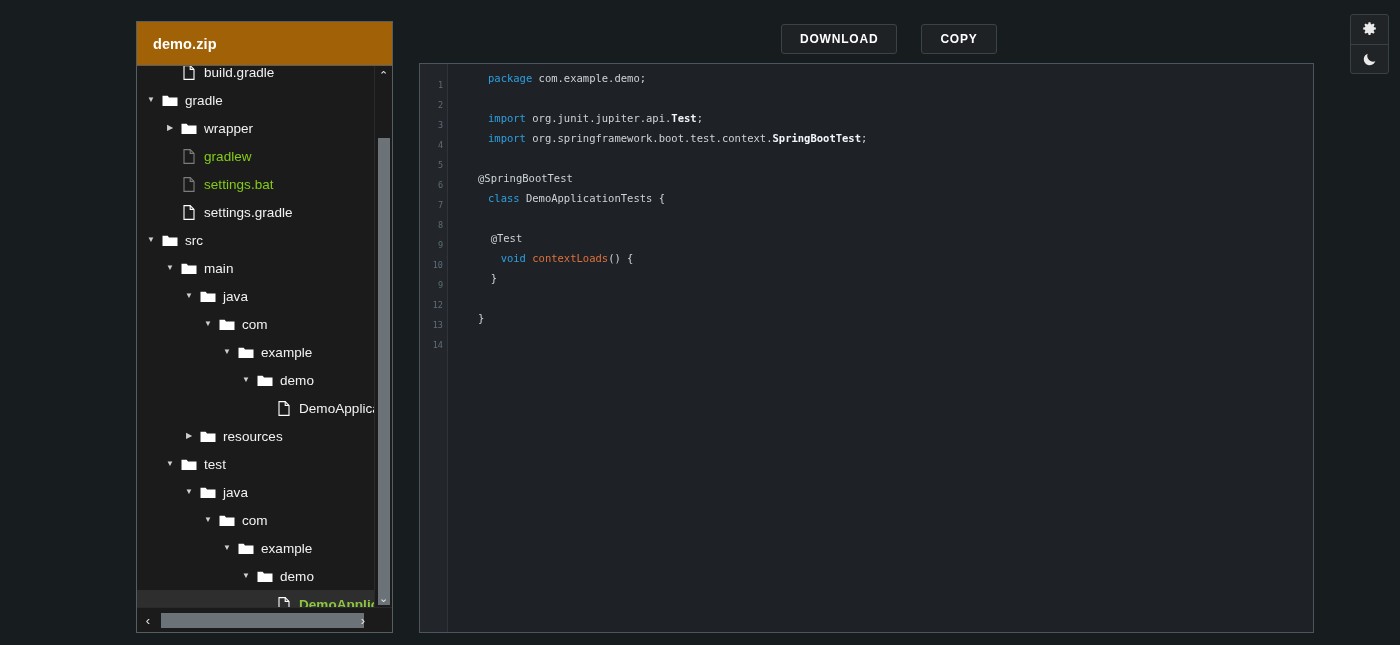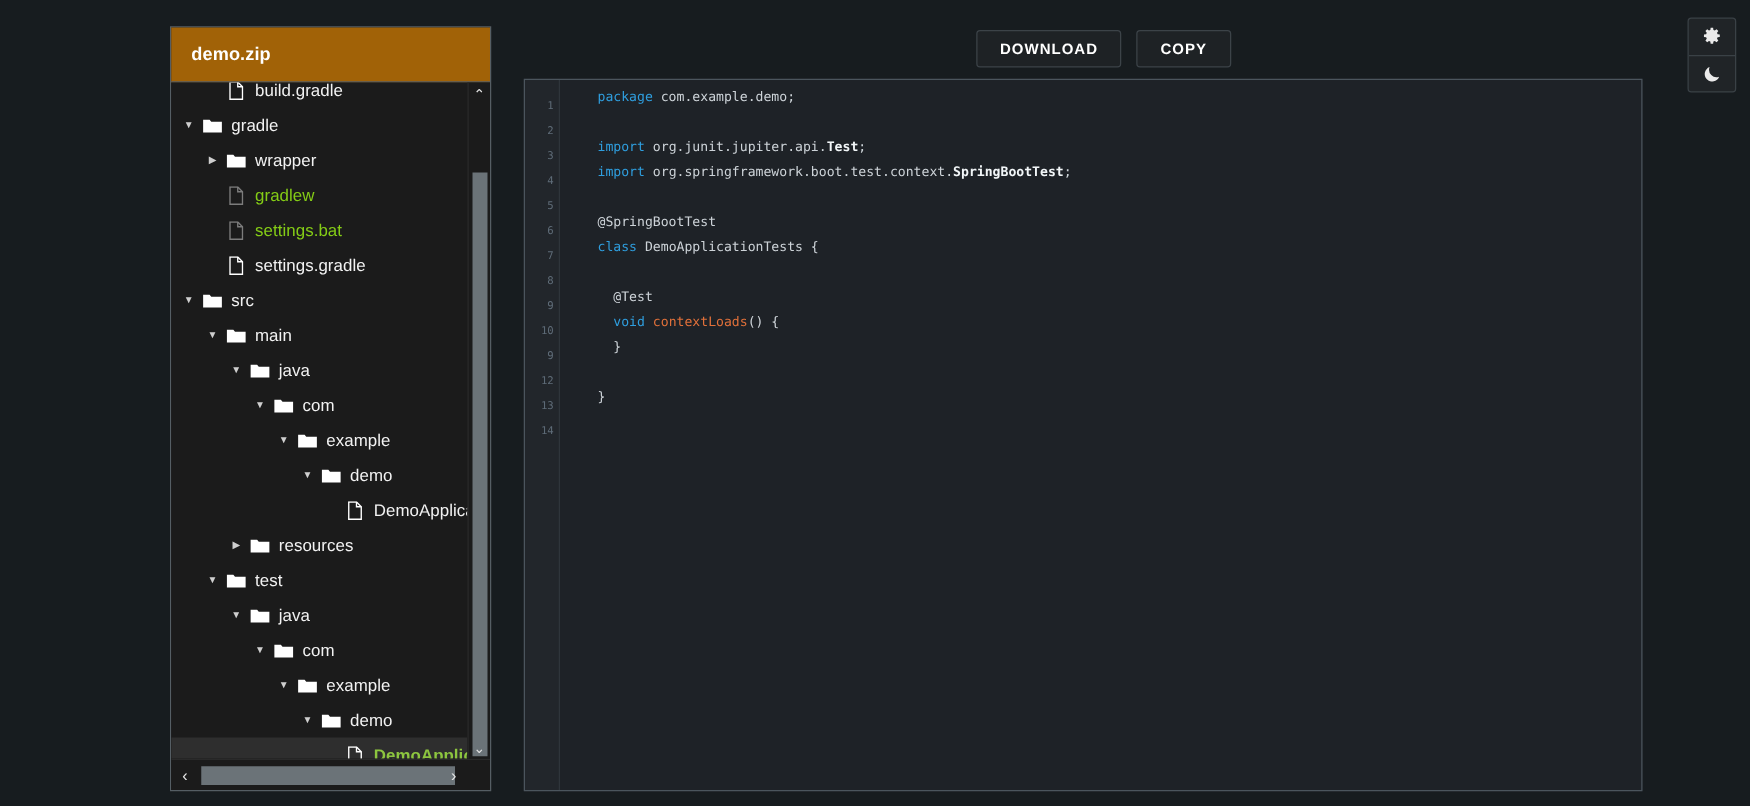--- a/index.html
+++ b/index.html
@@ -192,21 +192,21 @@
     background: #6b7378;
     cursor: pointer;
   }
 
   
   .toolbar {
     position: absolute;
     left: 781px;
     top: 24px;
     display: flex;
-    gap: 12px;
+    gap: 24px;
   }
   .tbtn {
     border: 1px solid #3c4348;
     background: #1e2225;
     color: #ffffff;
     font-family: "Liberation Sans", sans-serif;
     font-size: 12px;
     font-weight: bold;
     letter-spacing: 0.8px;
     border-radius: 3px;
@@ -249,21 +249,21 @@
     overflow: hidden;
   }
   .cline {
     height: 20px;
     line-height: 20px;
     font-family: "DejaVu Sans Mono", monospace;
     font-size: 10.5px;
     color: #cdd3d8;
     white-space: pre;
   }
-  .kw   { color: #2f9ede; }
+  .kw   { color: #2f9ede; margin-left: 10px; }
   .cls  { color: #f2f6f8; font-weight: bold; }
   .ann  { color: #cdd3d8; }
   .fn   { color: #e0703a; }
   .pl   { color: #cdd3d8; }
 </style>
 </head>
 <body>
 
 <div class="theme-rail">
   <div class="theme-btn">

